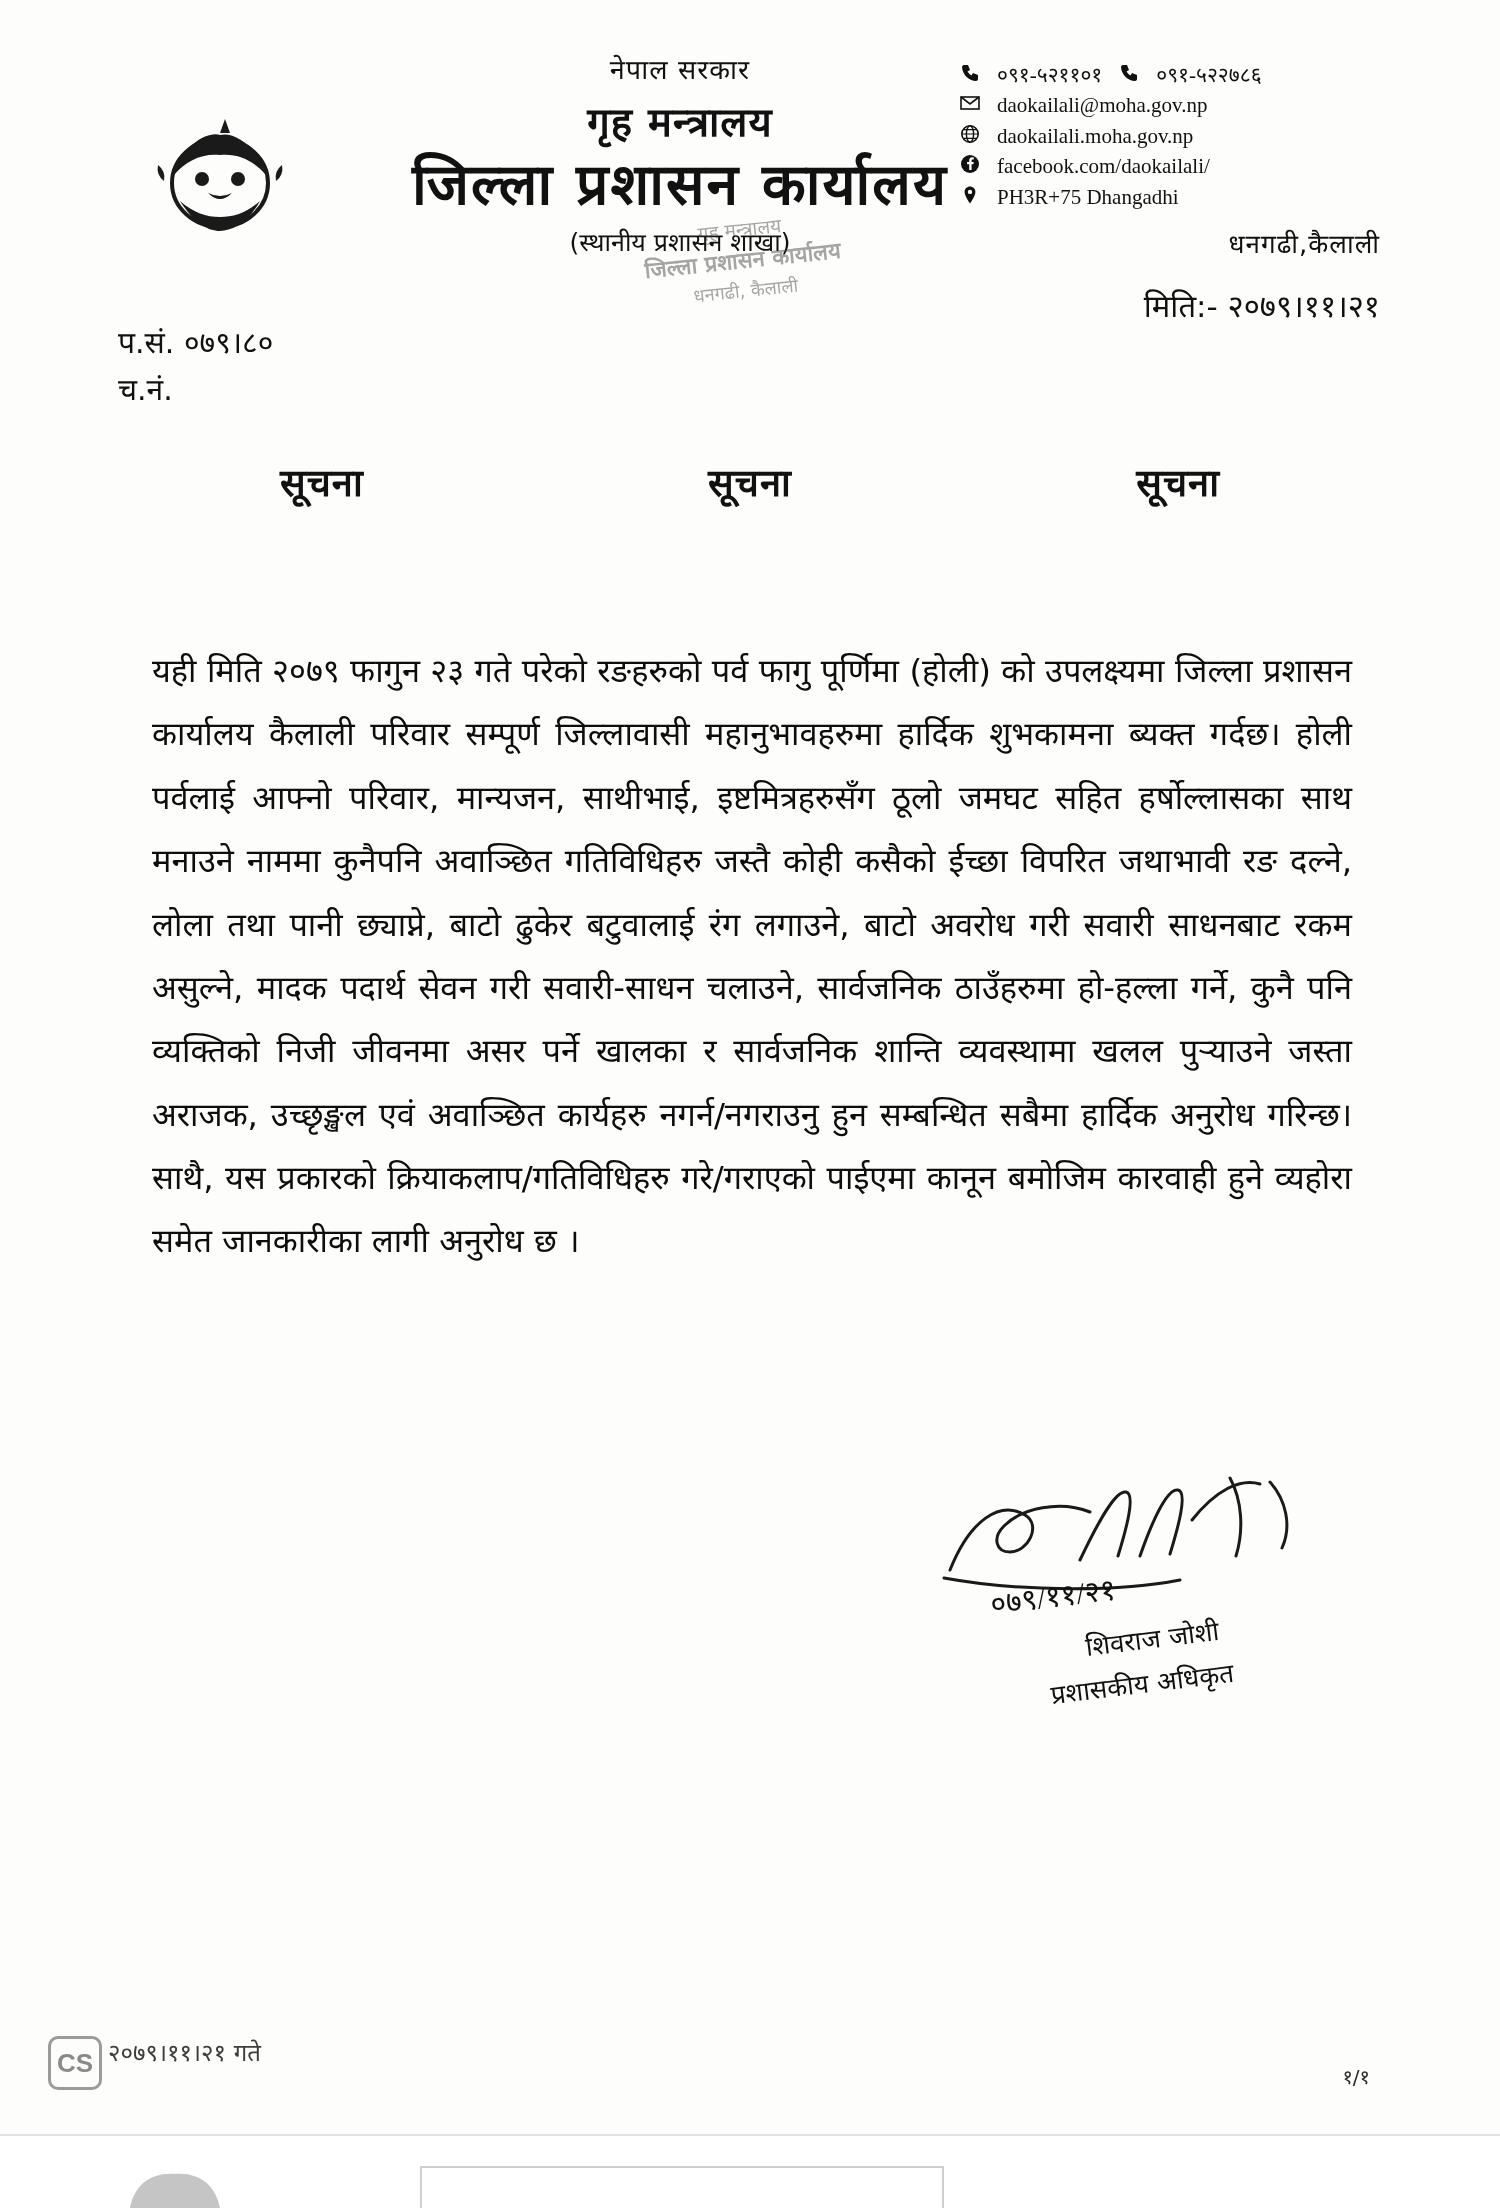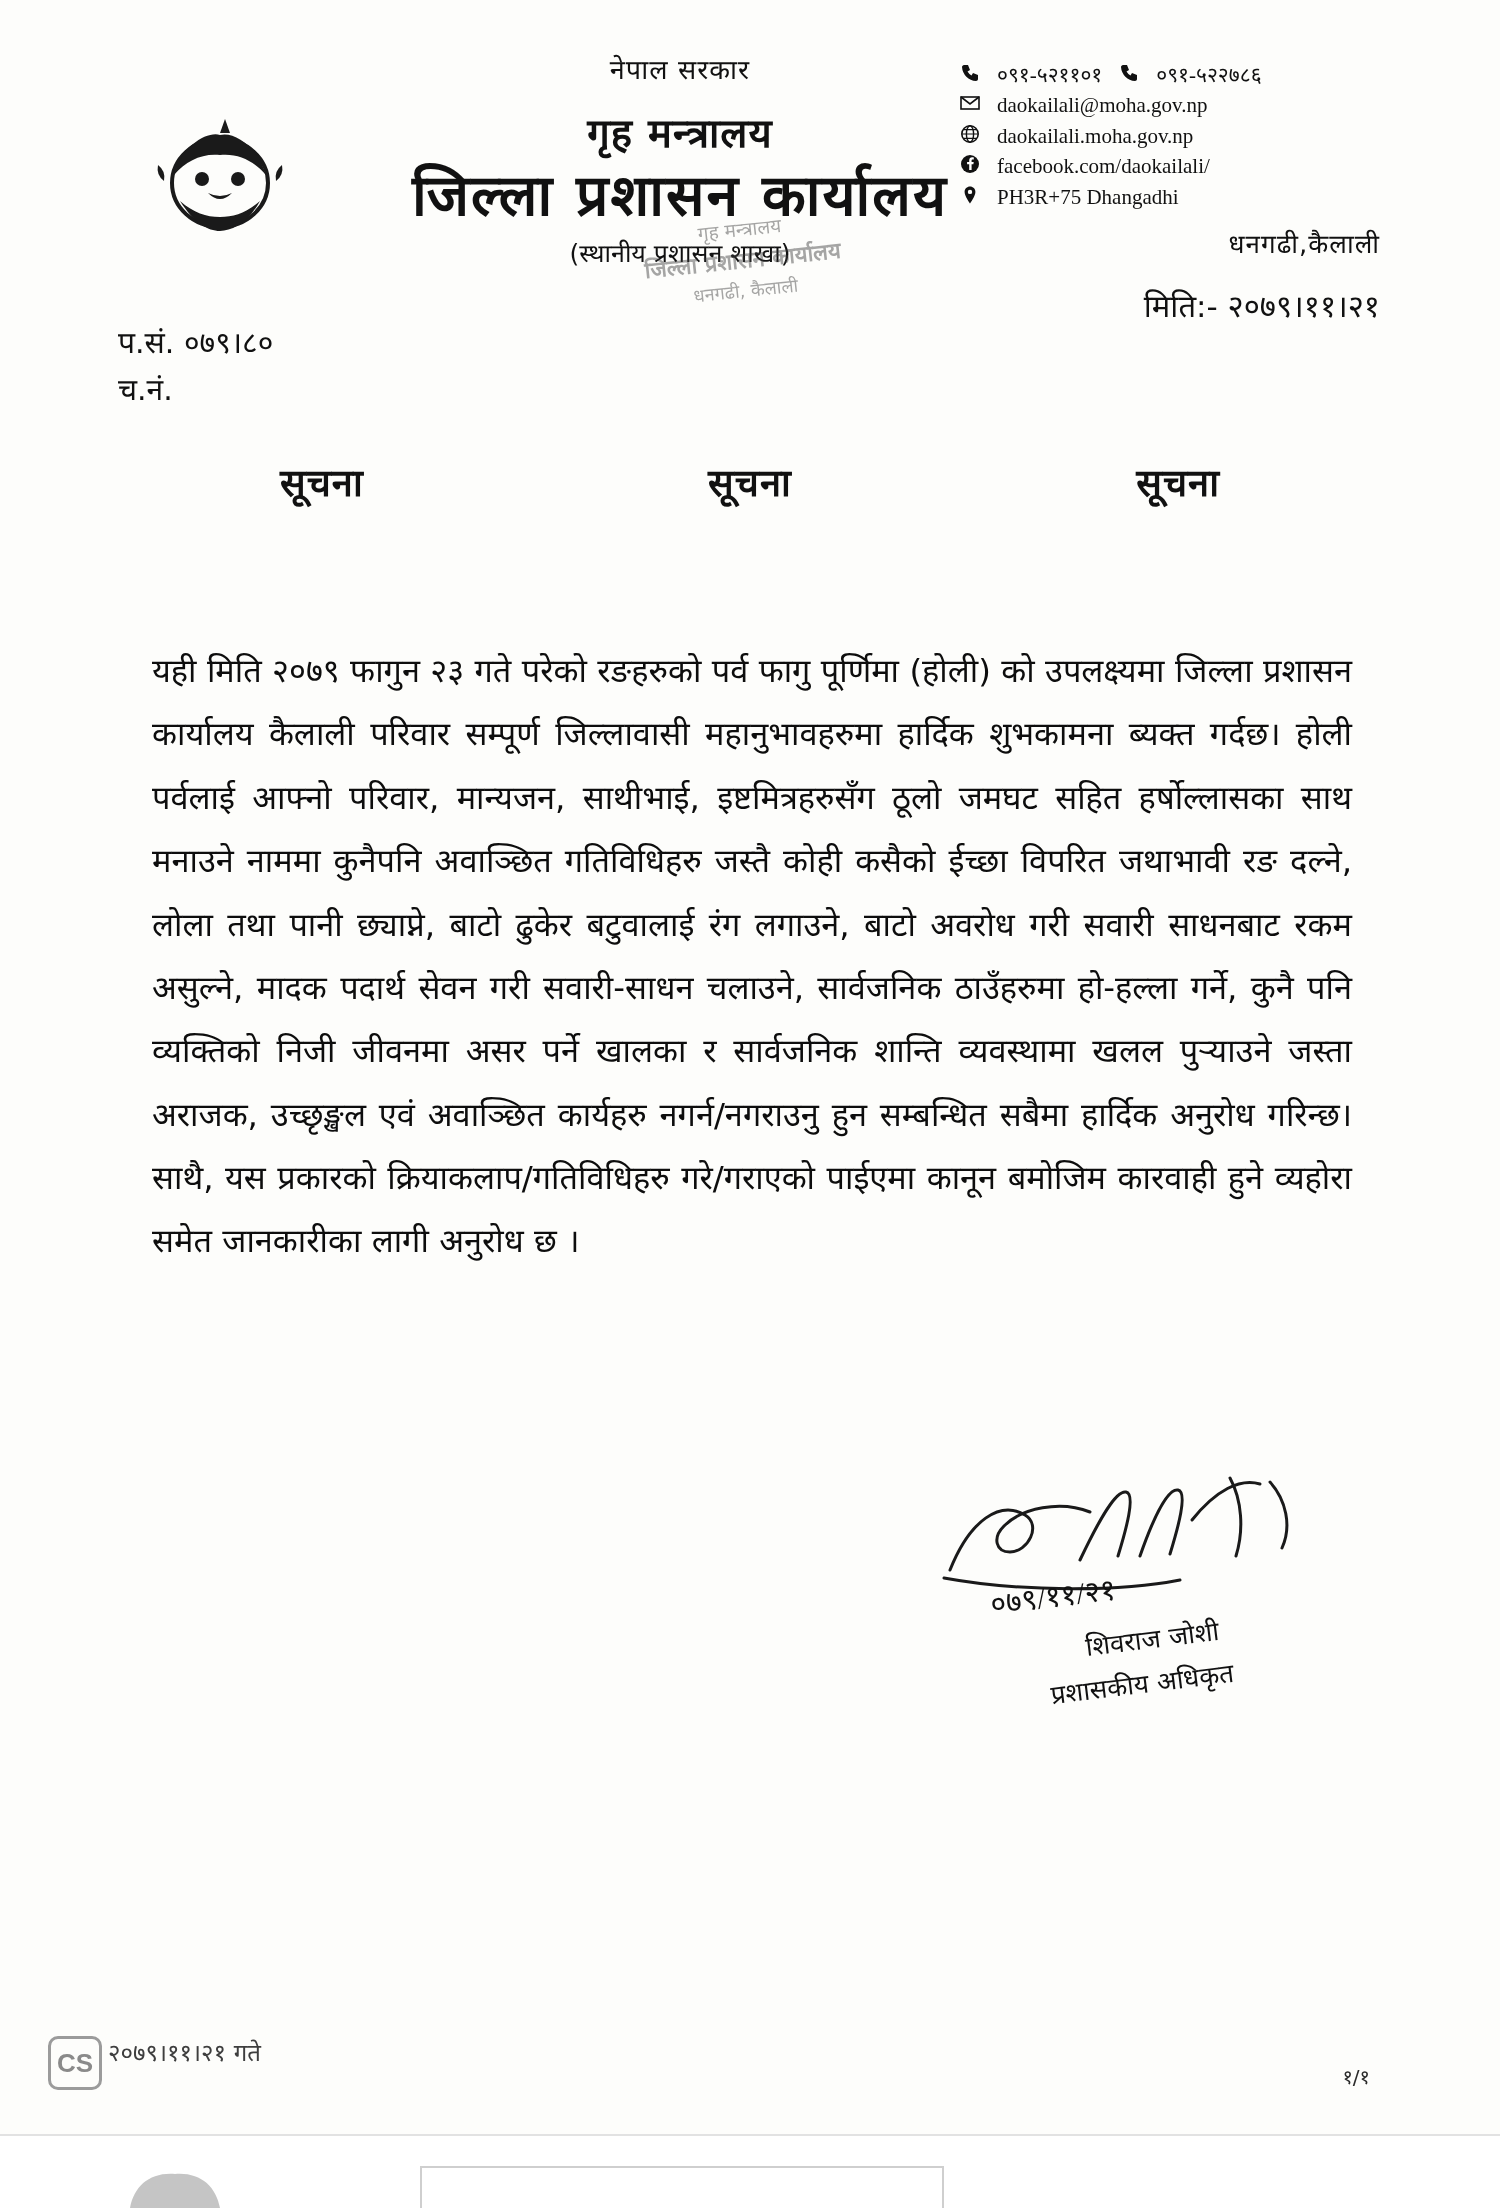--- a/index.html
+++ b/index.html
@@ -43,21 +43,21 @@
   .center-head {
     position: absolute;
     left: 380px;
     top: 0;
     width: 600px;
     text-align: center;
   }
   .gov-line {
     font-size: 27px;
     letter-spacing: 1px;
-    margin-bottom: 17px;
+    margin-bottom: 6px;
     color: #111;
   }
   .ministry-line {
     font-size: 40px;
     font-weight: bold;
     letter-spacing: 1px;
     margin-bottom: 4px;
   }
   .office-line {
     font-size: 57px;

